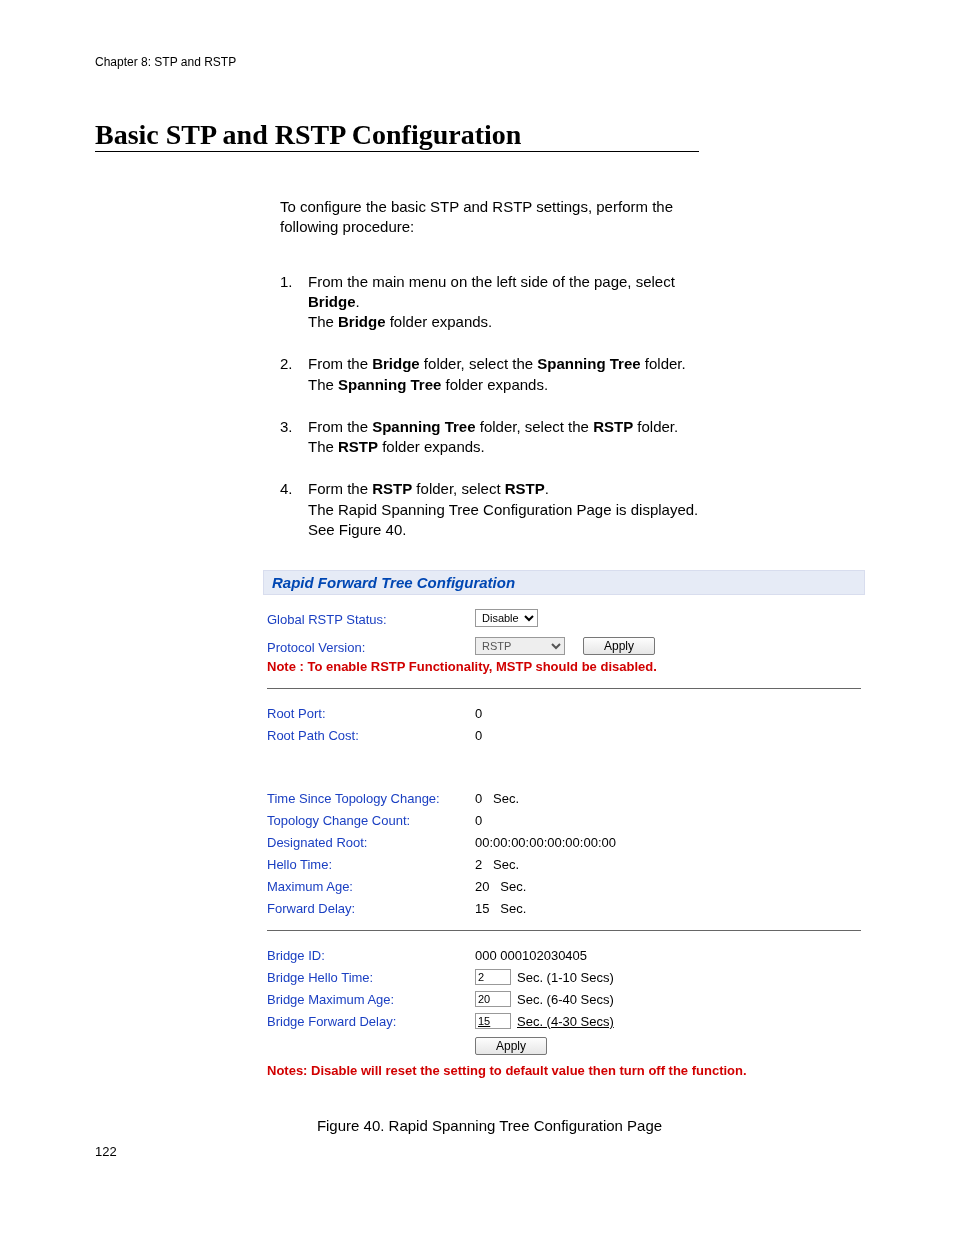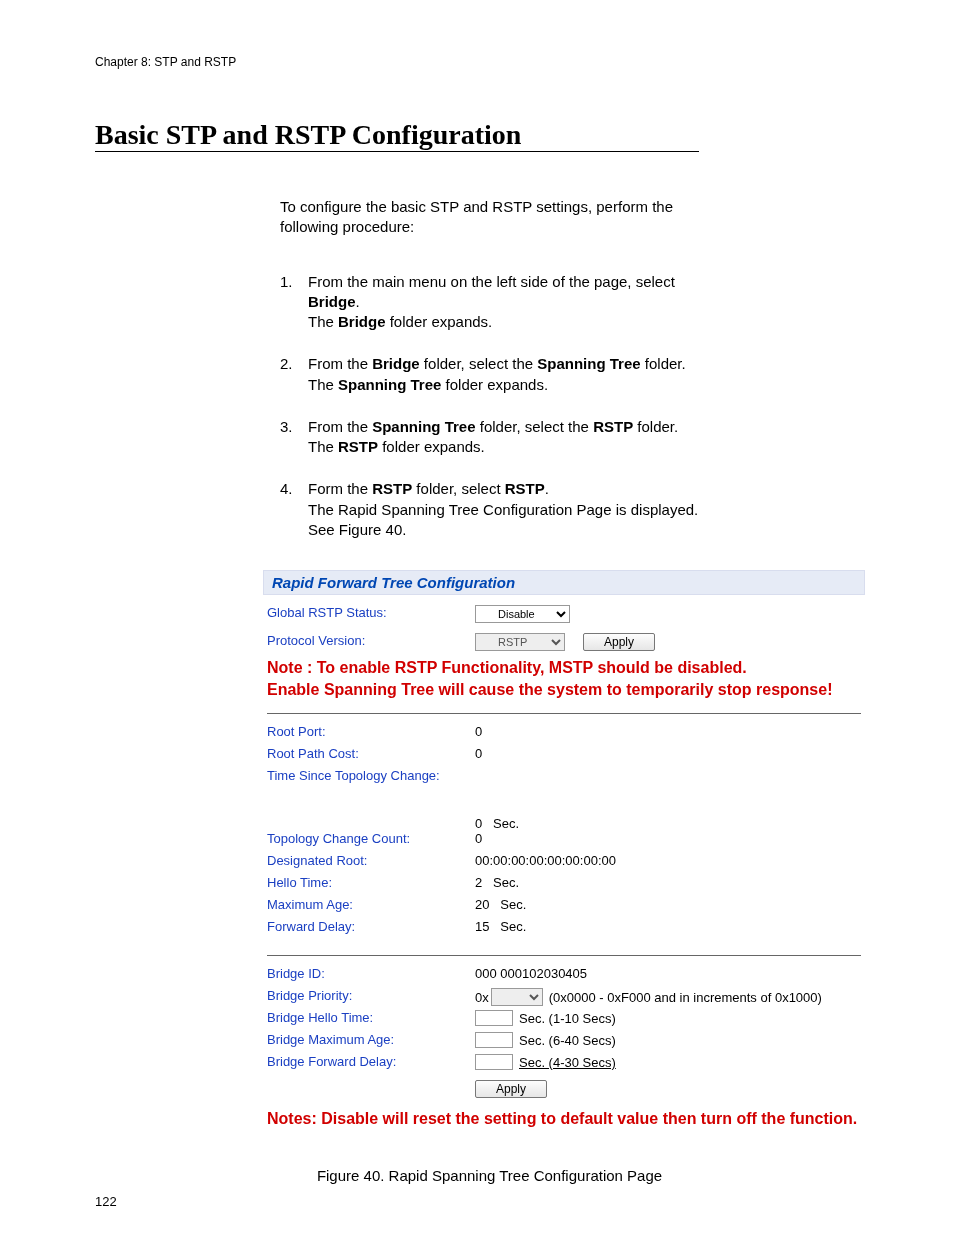--- a/index.html
+++ b/index.html
@@ -56,51 +56,51 @@
     font-style: italic;
     color: #0047b3;
     font-size: 15px;
     border: 1px solid #d8ddee;
   }
   .panel-body {
     padding: 10px 4px 2px 4px;
   }
   .row {
     display: flex;
-    align-items: flex-start;
+    align-items: flex-end;
     min-height: 22px;
   }
   .lbl {
     width: 208px;
     flex: 0 0 208px;
     color: #1a3fc2;
   }
   .val { color: #000; }
   .sel, .txt {
     font-size: 11px;
     border: 1px solid #999;
     background: #fff;
-    padding: 1px 18px;
+    padding: 1px 2px;
     box-sizing: border-box;
   }
   .sel { height: 18px; }
   .sel-disabled { background:#eee; color:#555; }
   .txt { width: 36px; height: 16px; margin-right: 6px; }
   .btn {
     font-size: 12px;
     border: 1px solid #777;
     background: linear-gradient(#fdfdfd,#e6e6e6);
     padding: 1px 20px;
     border-radius: 2px;
     cursor: pointer;
   }
   .note-red {
     color: #d10000;
     font-weight: bold;
-    font-size: 16px;
+    font-size: 13px;
     margin: 4px 0 2px 0;
   }
   .divider {
     border: none;
     border-top: 1px solid #666;
     margin: 14px 0 10px 0;
   }
   .caption {
     text-align: center;
     font-size: 15px;
@@ -175,21 +175,20 @@
         <div class="lbl">Protocol Version:</div>
         <div style="display:flex; align-items:center; gap:18px;">
           <select class="sel sel-disabled" style="width:90px;">
             <option>RSTP</option>
           </select>
           <button class="btn">Apply</button>
         </div>
       </div>
 
       <div class="note-red">Note : To enable RSTP Functionality, MSTP should be disabled.</div>
-      <div class="note-red">Enable Spanning Tree will cause the system to temporarily stop response!</div>
 
       <hr class="divider">
 
       <div class="row">
           <div class="lbl">Root Port:</div>
           <div class="val">0</div>
         </div>
       <div class="row">
           <div class="lbl">Root Path Cost:</div>
           <div class="val">0</div>
@@ -219,28 +218,20 @@
           <div class="val" style="white-space:pre;">15   Sec.</div>
         </div>
 
       <hr class="divider">
 
       <div class="row">
           <div class="lbl">Bridge ID:</div>
           <div class="val">000 000102030405</div>
         </div>
 
-      <div class="row">
-        <div class="lbl">Bridge Priority:</div>
-        <div style="display:flex; align-items:center;">
-          <span>0x</span>
-          <select class="sel sel-disabled" style="width:52px; margin:0 6px 0 2px;"><option>0000</option></select>
-          <span>(0x0000 - 0xF000 and in increments of 0x1000)</span>
-        </div>
-      </div>
 
       <div class="row">
         <div class="lbl">Bridge Hello Time:</div>
         <div style="display:flex; align-items:center;">
           <input class="txt" value="2" style="">
           <span>Sec. (1-10 Secs)</span>
         </div>
       </div>
 
       <div class="row">

